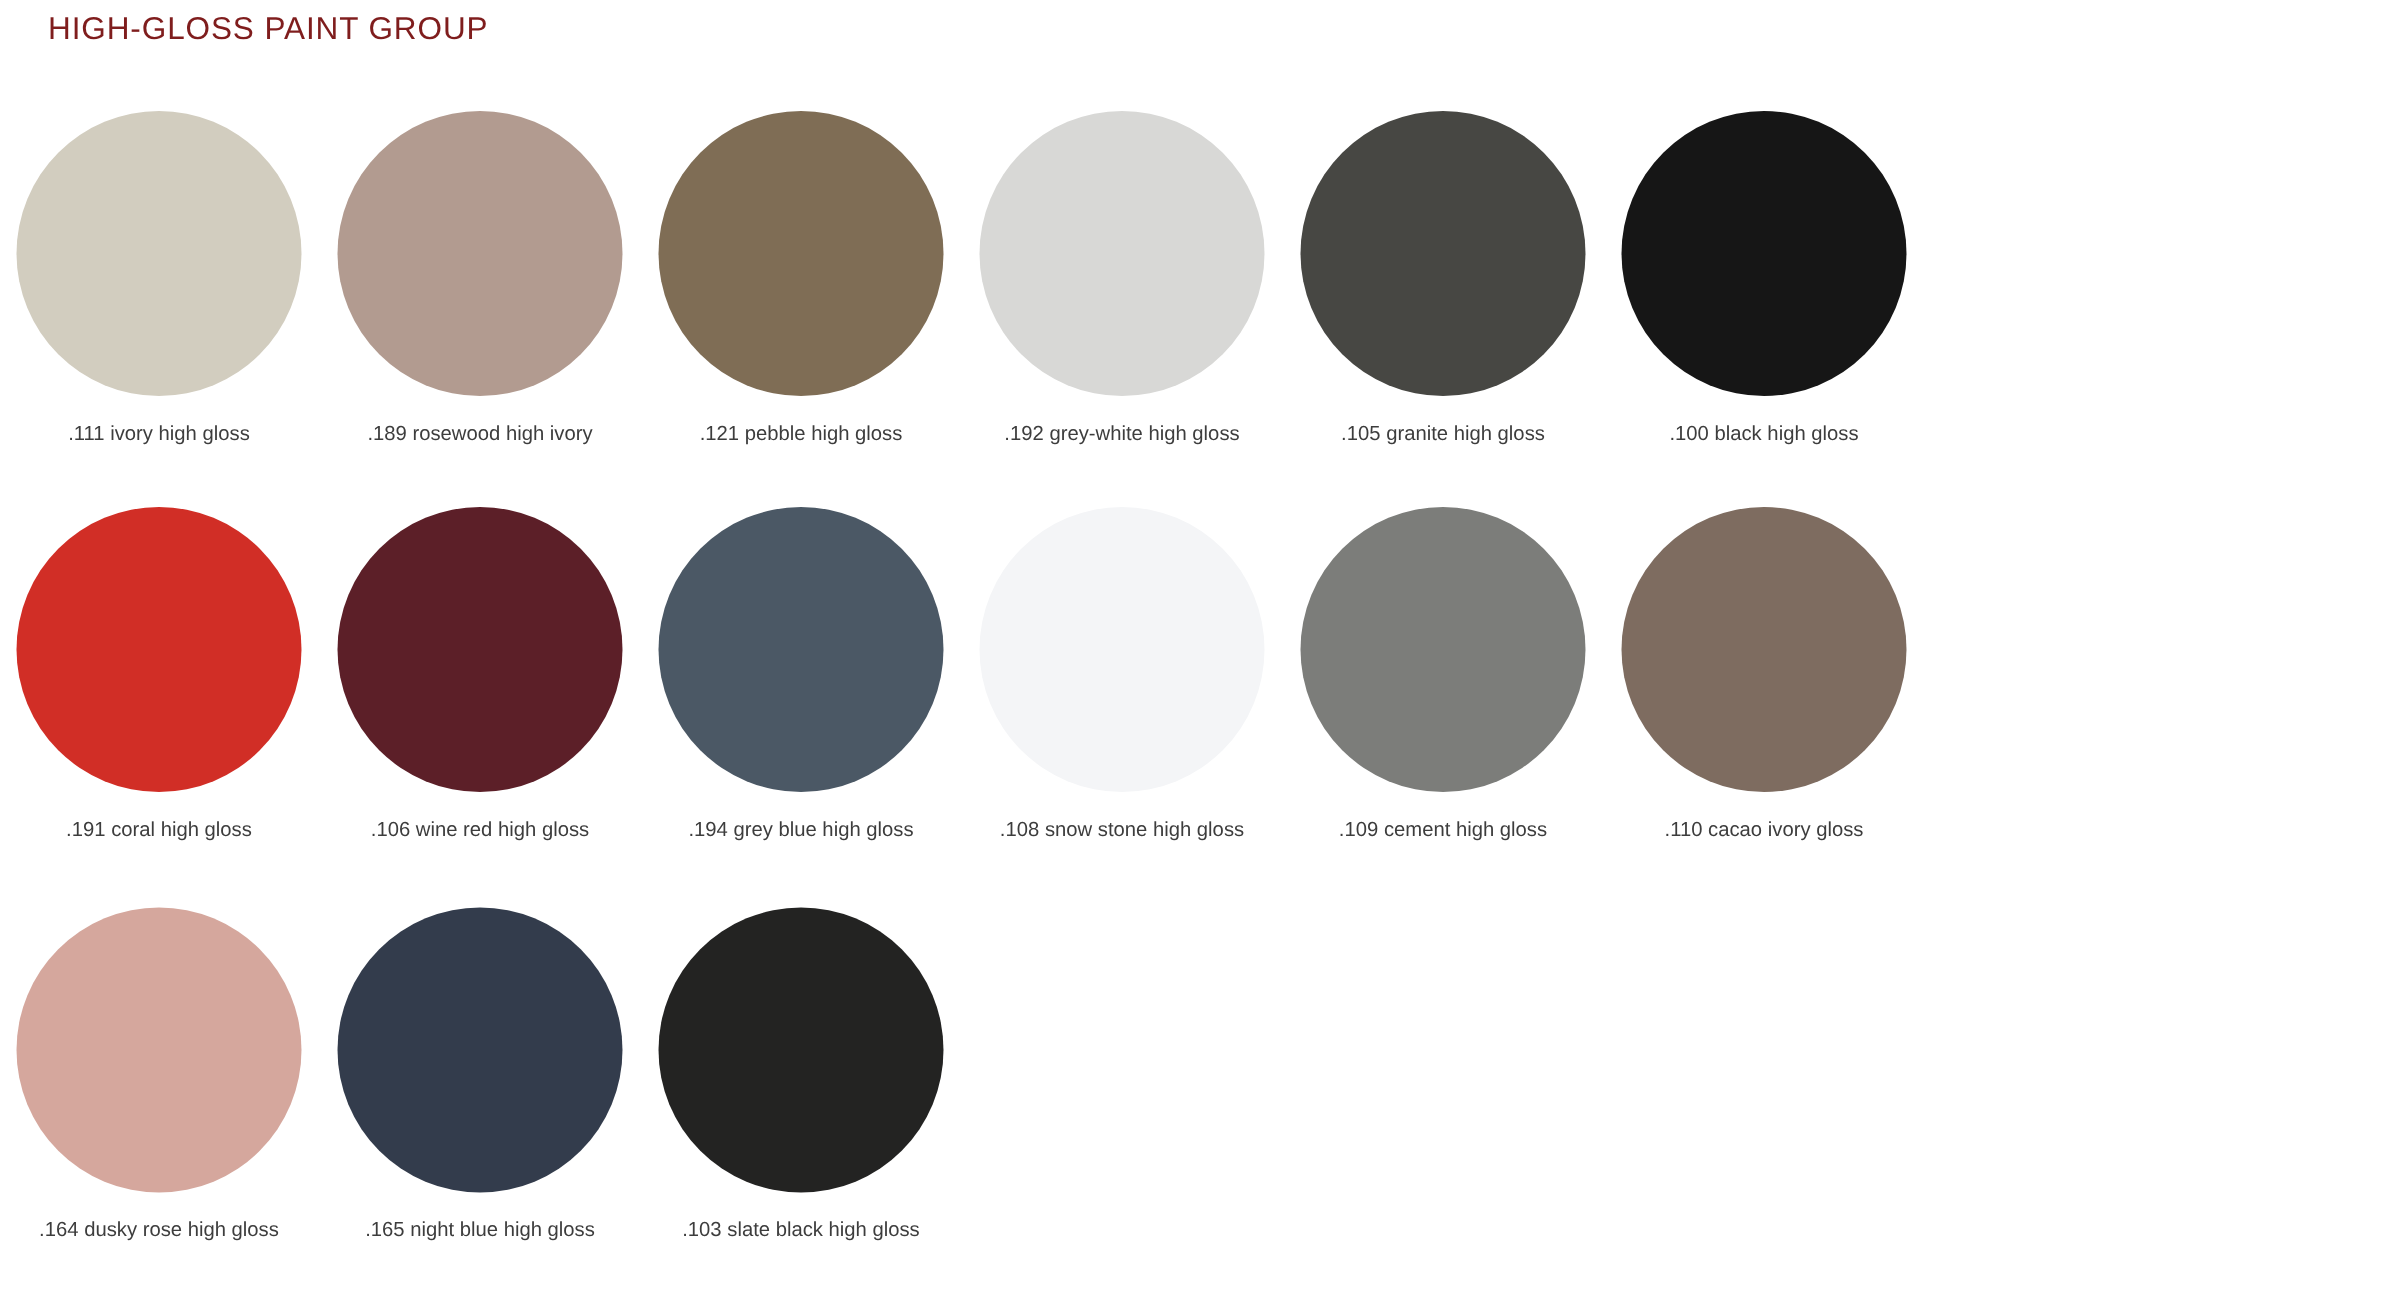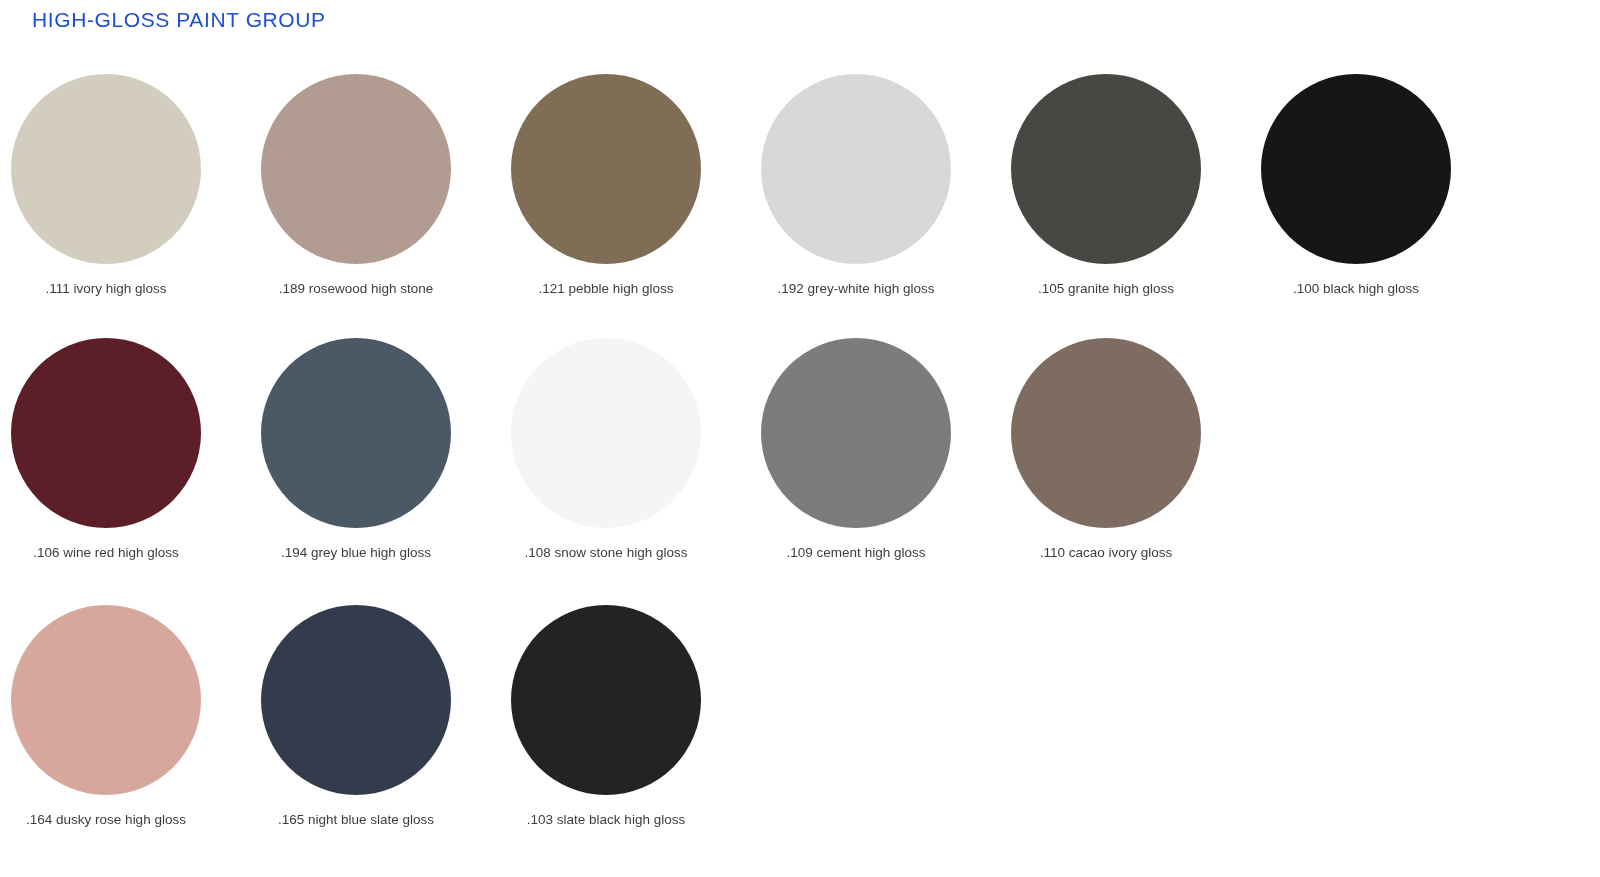--- a/index.html
+++ b/index.html
@@ -22,36 +22,35 @@
     box-sizing: border-box;
     padding: 0;
   }
   .group-title {
     position: absolute;
     left: 32px;
     top: 8px;
     font-size: 21px;
     letter-spacing: 0.6px;
     font-weight: 400;
-    color: #1d4ed8;
+    color: #7f1d1d;
     white-space: nowrap;
   }
   .swatch-grid {
     position: absolute;
     left: 0;
     top: 58px;
     width: 1600px;
     display: flex;
     flex-direction: column;
   }
   .swatch-row {
     display: flex;
     flex-direction: row;
     height: 267px;
-    gap: 36px;
   }
   .swatch-cell {
     width: 212px;
     margin-right: 2px;
     display: flex;
     flex-direction: column;
     align-items: center;
     position: relative;
   }
   .swatch-cell.spacer {
@@ -84,40 +83,44 @@
   <div class="group-title">HIGH-GLOSS PAINT GROUP</div>
 
   <div class="swatch-grid">
     <div class="swatch-row row-1">
         <div class="swatch-cell">
           <div class="swatch-disc" title=".111 ivory high gloss" style="background: rgb(210, 205, 191);"></div>
           <div class="swatch-label">.111 ivory high gloss</div>
         </div>
         <div class="swatch-cell">
           <div class="swatch-disc" title=".189 rosewood high gloss" style="background: rgb(178, 155, 144);"></div>
-          <div class="swatch-label">.189 rosewood high stone</div>
+          <div class="swatch-label">.189 rosewood high ivory</div>
         </div>
         <div class="swatch-cell">
           <div class="swatch-disc" title=".121 pebble high gloss" style="background: rgb(127, 109, 85);"></div>
           <div class="swatch-label">.121 pebble high gloss</div>
         </div>
         <div class="swatch-cell">
           <div class="swatch-disc" title=".192 grey-white high gloss" style="background: rgb(216, 216, 214);"></div>
           <div class="swatch-label">.192 grey-white high gloss</div>
         </div>
         <div class="swatch-cell">
           <div class="swatch-disc" title=".105 granite high gloss" style="background: rgb(71, 71, 67);"></div>
           <div class="swatch-label">.105 granite high gloss</div>
         </div>
         <div class="swatch-cell">
           <div class="swatch-disc" title=".100 black high gloss" style="background: rgb(22, 22, 22);"></div>
           <div class="swatch-label">.100 black high gloss</div>
         </div>
       </div>
     <div class="swatch-row row-2">
+        <div class="swatch-cell">
+          <div class="swatch-disc" title=".191 coral high gloss" style="background: rgb(209, 46, 38);"></div>
+          <div class="swatch-label">.191 coral high gloss</div>
+        </div>
         <div class="swatch-cell">
           <div class="swatch-disc" title=".106 wine red high gloss" style="background: rgb(92, 31, 40);"></div>
           <div class="swatch-label">.106 wine red high gloss</div>
         </div>
         <div class="swatch-cell">
           <div class="swatch-disc" title=".194 steel blue high gloss" style="background: rgb(75, 88, 101);"></div>
           <div class="swatch-label">.194 grey blue high gloss</div>
         </div>
         <div class="swatch-cell">
           <div class="swatch-disc" title=".108 snow white high gloss" style="background: rgb(244, 245, 247);"></div>
@@ -132,21 +135,21 @@
           <div class="swatch-label">.110 cacao ivory gloss</div>
         </div>
       </div>
     <div class="swatch-row row-3">
         <div class="swatch-cell">
           <div class="swatch-disc" title=".164 dusky rose high gloss" style="background: rgb(213, 167, 157);"></div>
           <div class="swatch-label">.164 dusky rose high gloss</div>
         </div>
         <div class="swatch-cell">
           <div class="swatch-disc" title=".165 night blue high gloss" style="background: rgb(51, 60, 76);"></div>
-          <div class="swatch-label">.165 night blue slate gloss</div>
+          <div class="swatch-label">.165 night blue high gloss</div>
         </div>
         <div class="swatch-cell">
           <div class="swatch-disc" title=".103 slate black high gloss" style="background: rgb(35, 35, 34);"></div>
           <div class="swatch-label">.103 slate black high gloss</div>
         </div>
         <div class="swatch-cell spacer"></div>
         <div class="swatch-cell spacer"></div>
         <div class="swatch-cell spacer"></div>
       </div>
   </div>

